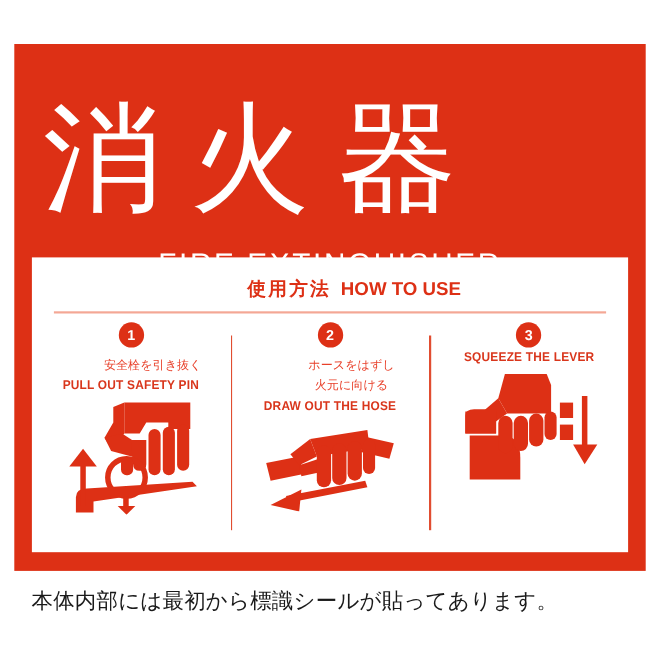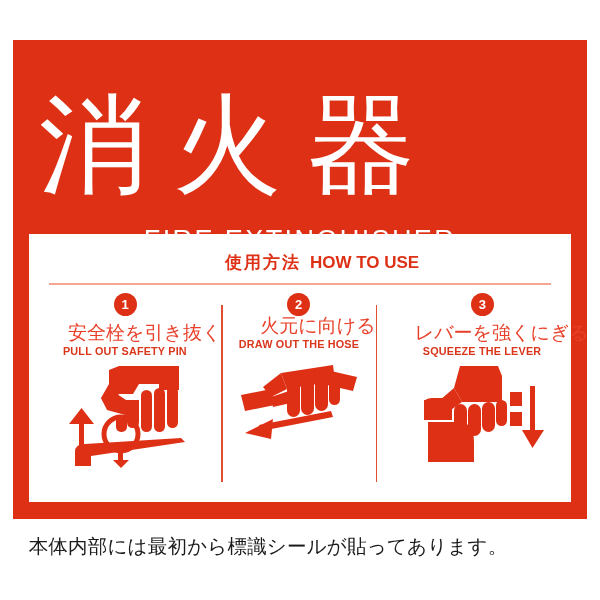--- a/index.html
+++ b/index.html
@@ -134,21 +134,21 @@
     color: #ffffff;
     font-size: 13px;
     line-height: 23px;
     text-align: center;
     font-weight: 700;
   }
 
   .step-jp {
     margin-top: 7px;
     color: #e8402a;
-    font-size: 19px;
+    font-size: 11px;
     line-height: 19px;
     text-align: center;
     font-weight: 500;
     white-space: nowrap;
     margin-left: 39px;
   }
 
   .step-en {
     margin-top: 2px;
     color: #d9361c;
@@ -231,20 +231,21 @@
 
                 <rect x="18" y="52" width="5" height="44"></rect>
                 <path d="M20.5 44 L33 60 L8 60 Z"></path>
               </g>
             </svg>
           </div>
         </div>
 
         <div class="step-col">
           <div class="step-badge">2</div>
+          <div class="step-jp">ホースをはずし</div>
           <div class="step-jp" style="margin-top:0;text-align:right;">火元に向ける</div>
           <div class="step-en">DRAW OUT THE HOSE</div>
           <div class="step-icon">
             <svg width="128" height="82" viewBox="0 0 128 82" xmlns="http://www.w3.org/2000/svg">
               <g fill="#dd3015">
 
                 <path d="M96 14 L122 20 L118 34 L92 28 Z"></path>
 
                 <path d="M6 38 L36 32 L40 48 L10 54 Z"></path>
 
@@ -259,21 +260,20 @@
 
                 <path d="M98 60 L26 74 L24 68 L96 54 Z"></path>
                 <path d="M10 76 L38 62 L36 82 Z"></path>
               </g>
             </svg>
           </div>
         </div>
 
         <div class="step-col">
           <div class="step-badge">3</div>
-          <div class="step-jp">レバーを強くにぎる</div>
           <div class="step-en">SQUEEZE THE LEVER</div>
           <div class="step-icon">
             <svg width="128" height="100" viewBox="0 0 128 100" xmlns="http://www.w3.org/2000/svg">
               <g fill="#dd3015">
 
                 <path d="M42 2 L80 2 L84 12 L84 38 L44 38 L36 24 Z"></path>
                 <path d="M36 24 L44 38 L30 48 L22 36 Z"></path>
 
                 <path d="M6 36 L34 36 L34 56 L6 56 Z"></path>
                 <path d="M6 40 Q6 34 14 34 L34 34 L34 56 L6 56 Z"></path>

